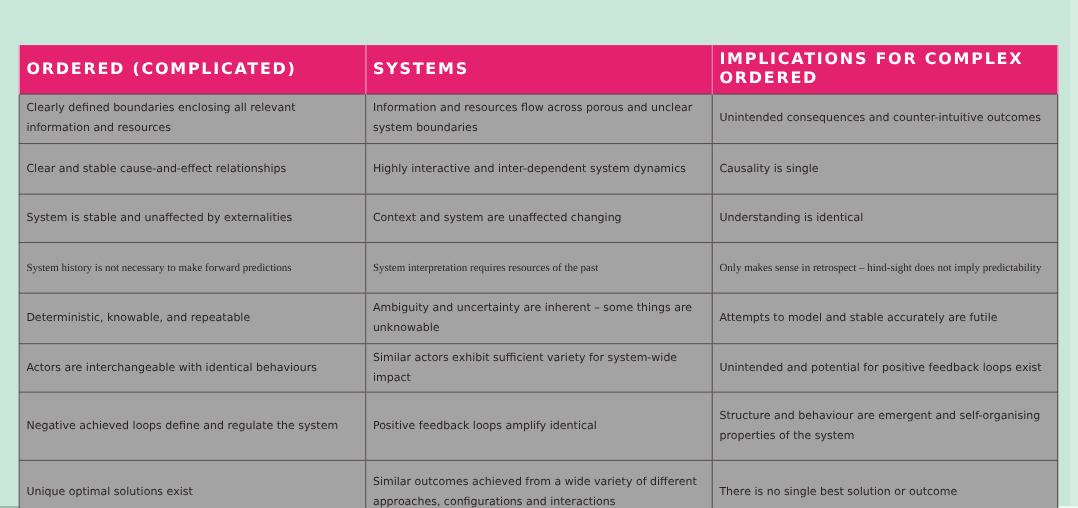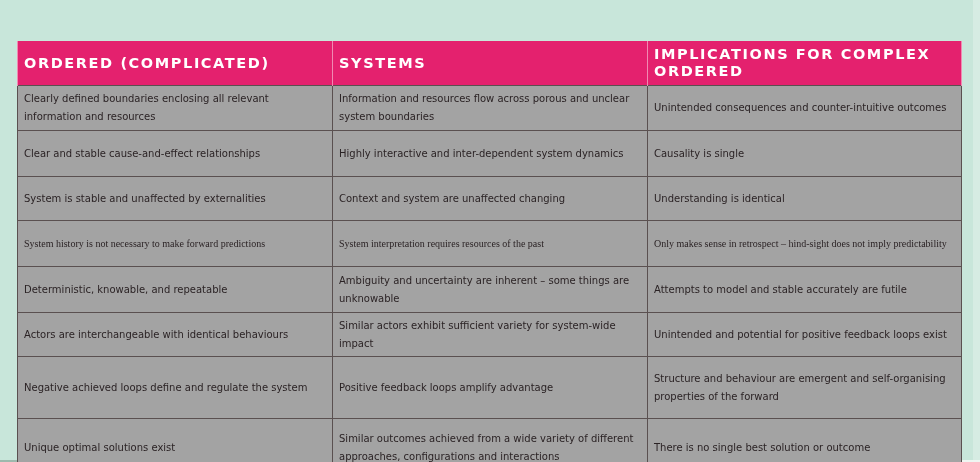--- a/index.html
+++ b/index.html
@@ -100,22 +100,22 @@
       <td>Ambiguity and uncertainty are inherent – some things are unknowable</td>
       <td>Attempts to model and stable accurately are futile</td>
     </tr>
     <tr class="r6">
       <td>Actors are interchangeable with identical behaviours</td>
       <td>Similar actors exhibit sufficient variety for system-wide impact</td>
       <td>Unintended and potential for positive feedback loops exist</td>
     </tr>
     <tr class="r7">
       <td>Negative achieved loops define and regulate the system</td>
-      <td>Positive feedback loops amplify advantage</td>
-      <td>Structure and behaviour are emergent and self-organising properties of the forward</td>
+      <td>Positive feedback loops amplify identical</td>
+      <td>Structure and behaviour are emergent and self-organising properties of the system</td>
     </tr>
     <tr class="r8">
       <td>Unique optimal solutions exist</td>
       <td>Similar outcomes achieved from a wide variety of different approaches, configurations and interactions</td>
       <td>There is no single best solution or outcome</td>
     </tr>
   </tbody>
 </table>
 
 </body></html>

